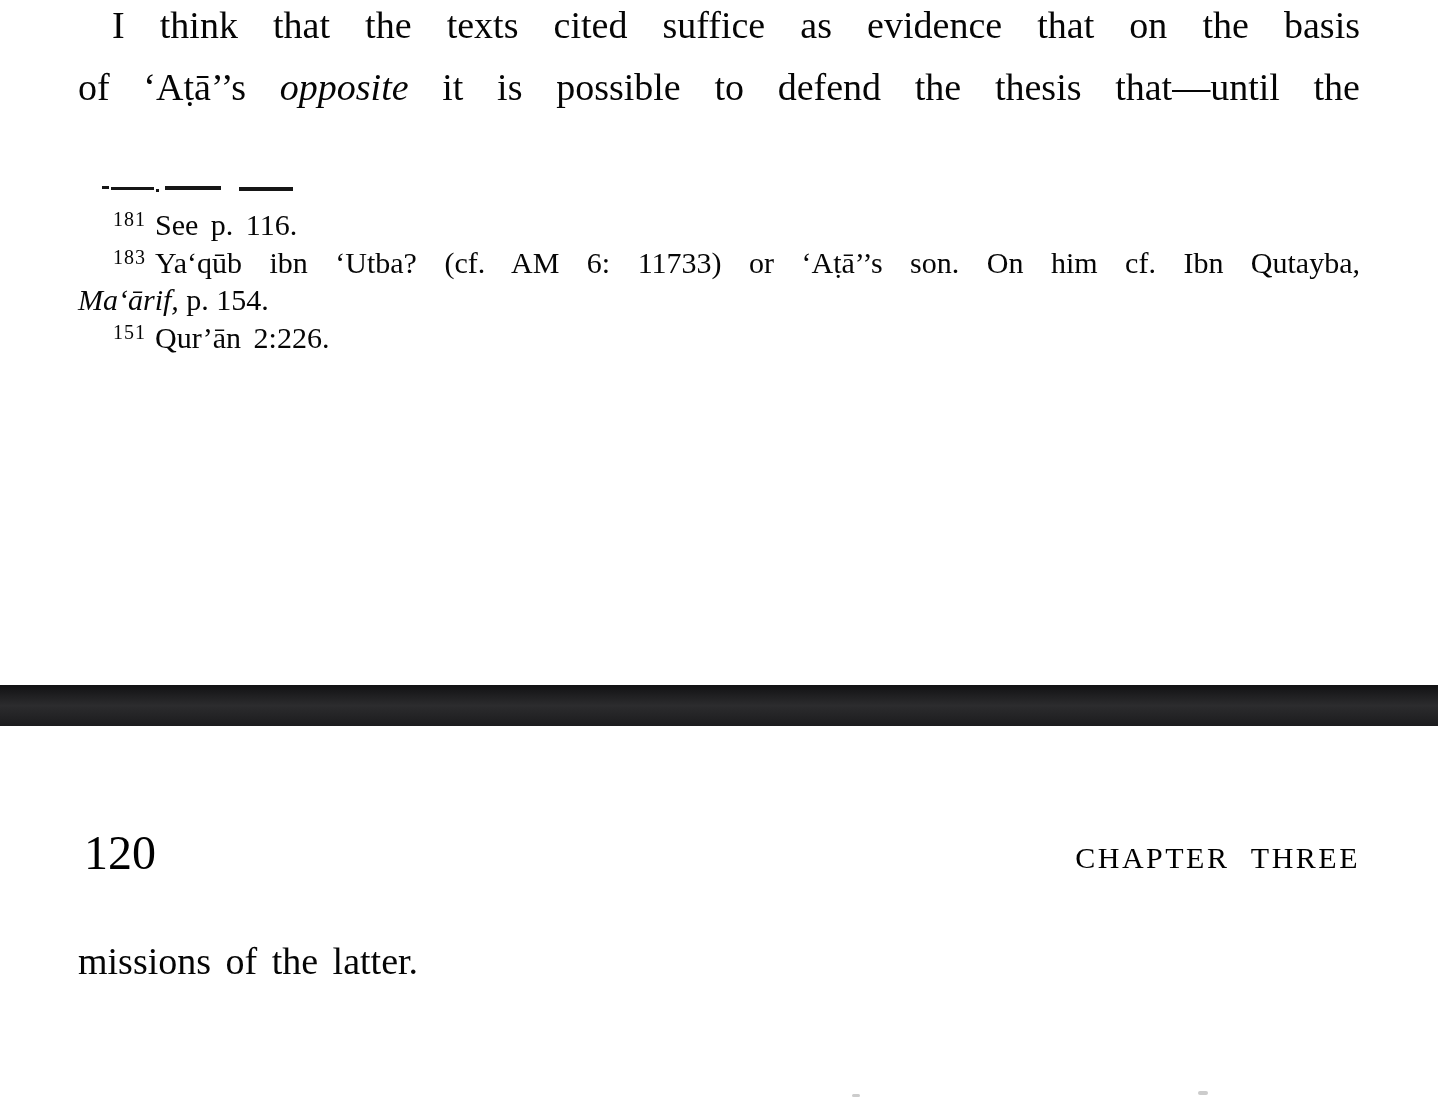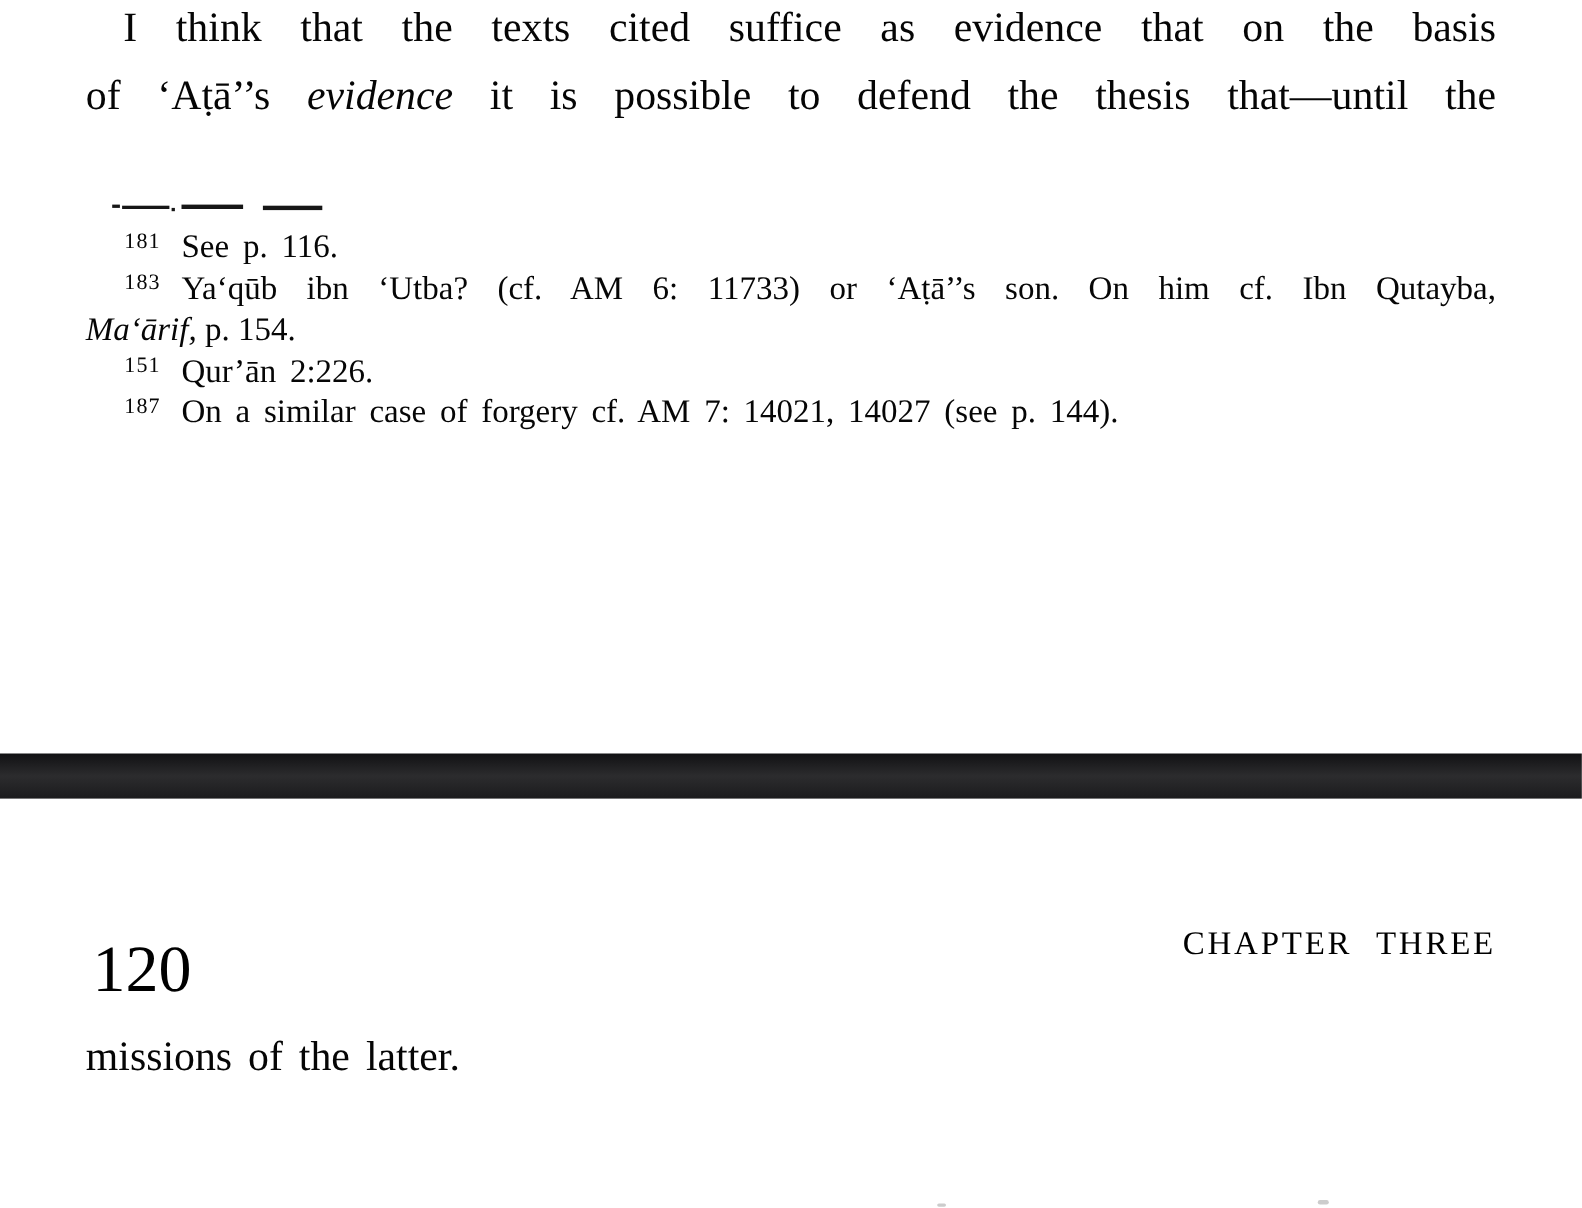--- a/index.html
+++ b/index.html
@@ -43,37 +43,37 @@
   .fn-line {
     font-size: 30px;
     line-height: 37.5px;
     color: #060606;
   }
   .fn-indent { text-indent: 35px; }
   .fn-num {
     font-size: 20px;
     line-height: 0;
     vertical-align: 9px;
-    margin-right: 19px;
+    margin-right: 9px;
     letter-spacing: 1px;
   }
 
   
   #scan-bar {
     position: absolute;
     left: 0; top: 685px;
     width: 1438px; height: 41px;
     background: linear-gradient(180deg, #111113 0%, #2c2c2e 50%, #1b1b1d 100%);
   }
 
   
   #page-number {
     position: absolute;
-    left: 84px; top: 857px;
-    font-size: 60px;
+    left: 84px; top: 829px;
+    font-size: 48px;
     line-height: 48px;
   }
   #chapter-header {
     position: absolute;
     left: 78px; top: 841px;
     width: 1282px;
     text-align: right;
     font-size: 30px;
     line-height: 34px;
     letter-spacing: 2.5px;
@@ -86,21 +86,21 @@
   #artifact-2 { left: 1198px; top: 1091px; width: 10px; height: 4px; }
 </style>
 </head>
 <body>
 
 <div id="top-para" class="text-col">
   <div class="body-line justify indent-first">
     <span>I think that the texts cited suffice as evidence that on the basis</span>
   </div>
   <div class="body-line justify">
-    <span>of ‘Aṭā’’s </span><i>evidence</i><span> it is possible to defend the thesis that—until the</span>
+    <span>of ‘Aṭā’’s </span><i>opposite</i><span> it is possible to defend the thesis that—until the</span>
   </div>
 </div>
 
 <div>
   <div id="sep-dash" class="sep-seg"></div>
   <div id="sep-line1" class="sep-seg"></div>
   <div id="sep-dot" class="sep-seg"></div>
   <div id="sep-line2" class="sep-seg"></div>
   <div id="sep-line3" class="sep-seg"></div>
 </div>
@@ -111,23 +111,20 @@
   </div>
   <div class="fn-line fn-indent justify">
     <sup class="fn-num">183</sup><span>Ya‘qūb ibn ‘Utba? (cf. AM 6: 11733) or ‘Aṭā’’s son. On him cf. Ibn Qutayba,</span>
   </div>
   <div class="fn-line">
     <i>Ma‘ārif,</i><span> p. 154.</span>
   </div>
   <div class="fn-line fn-indent loose">
     <sup class="fn-num">151</sup><span>Qur’ān 2:226.</span>
   </div>
-  <div class="fn-line fn-indent loose">
-    <sup class="fn-num">187</sup><span>On a similar case of forgery cf. AM 7: 14021, 14027 (see p. 144).</span>
-  </div>
 </div>
 
 <div id="scan-bar"></div>
 
 <div id="page-number">120</div>
 <div id="chapter-header">CHAPTER THREE</div>
 
 <div id="bottom-para" class="text-col">
   <div class="body-line loose">
     <span>missions of the latter.</span>

